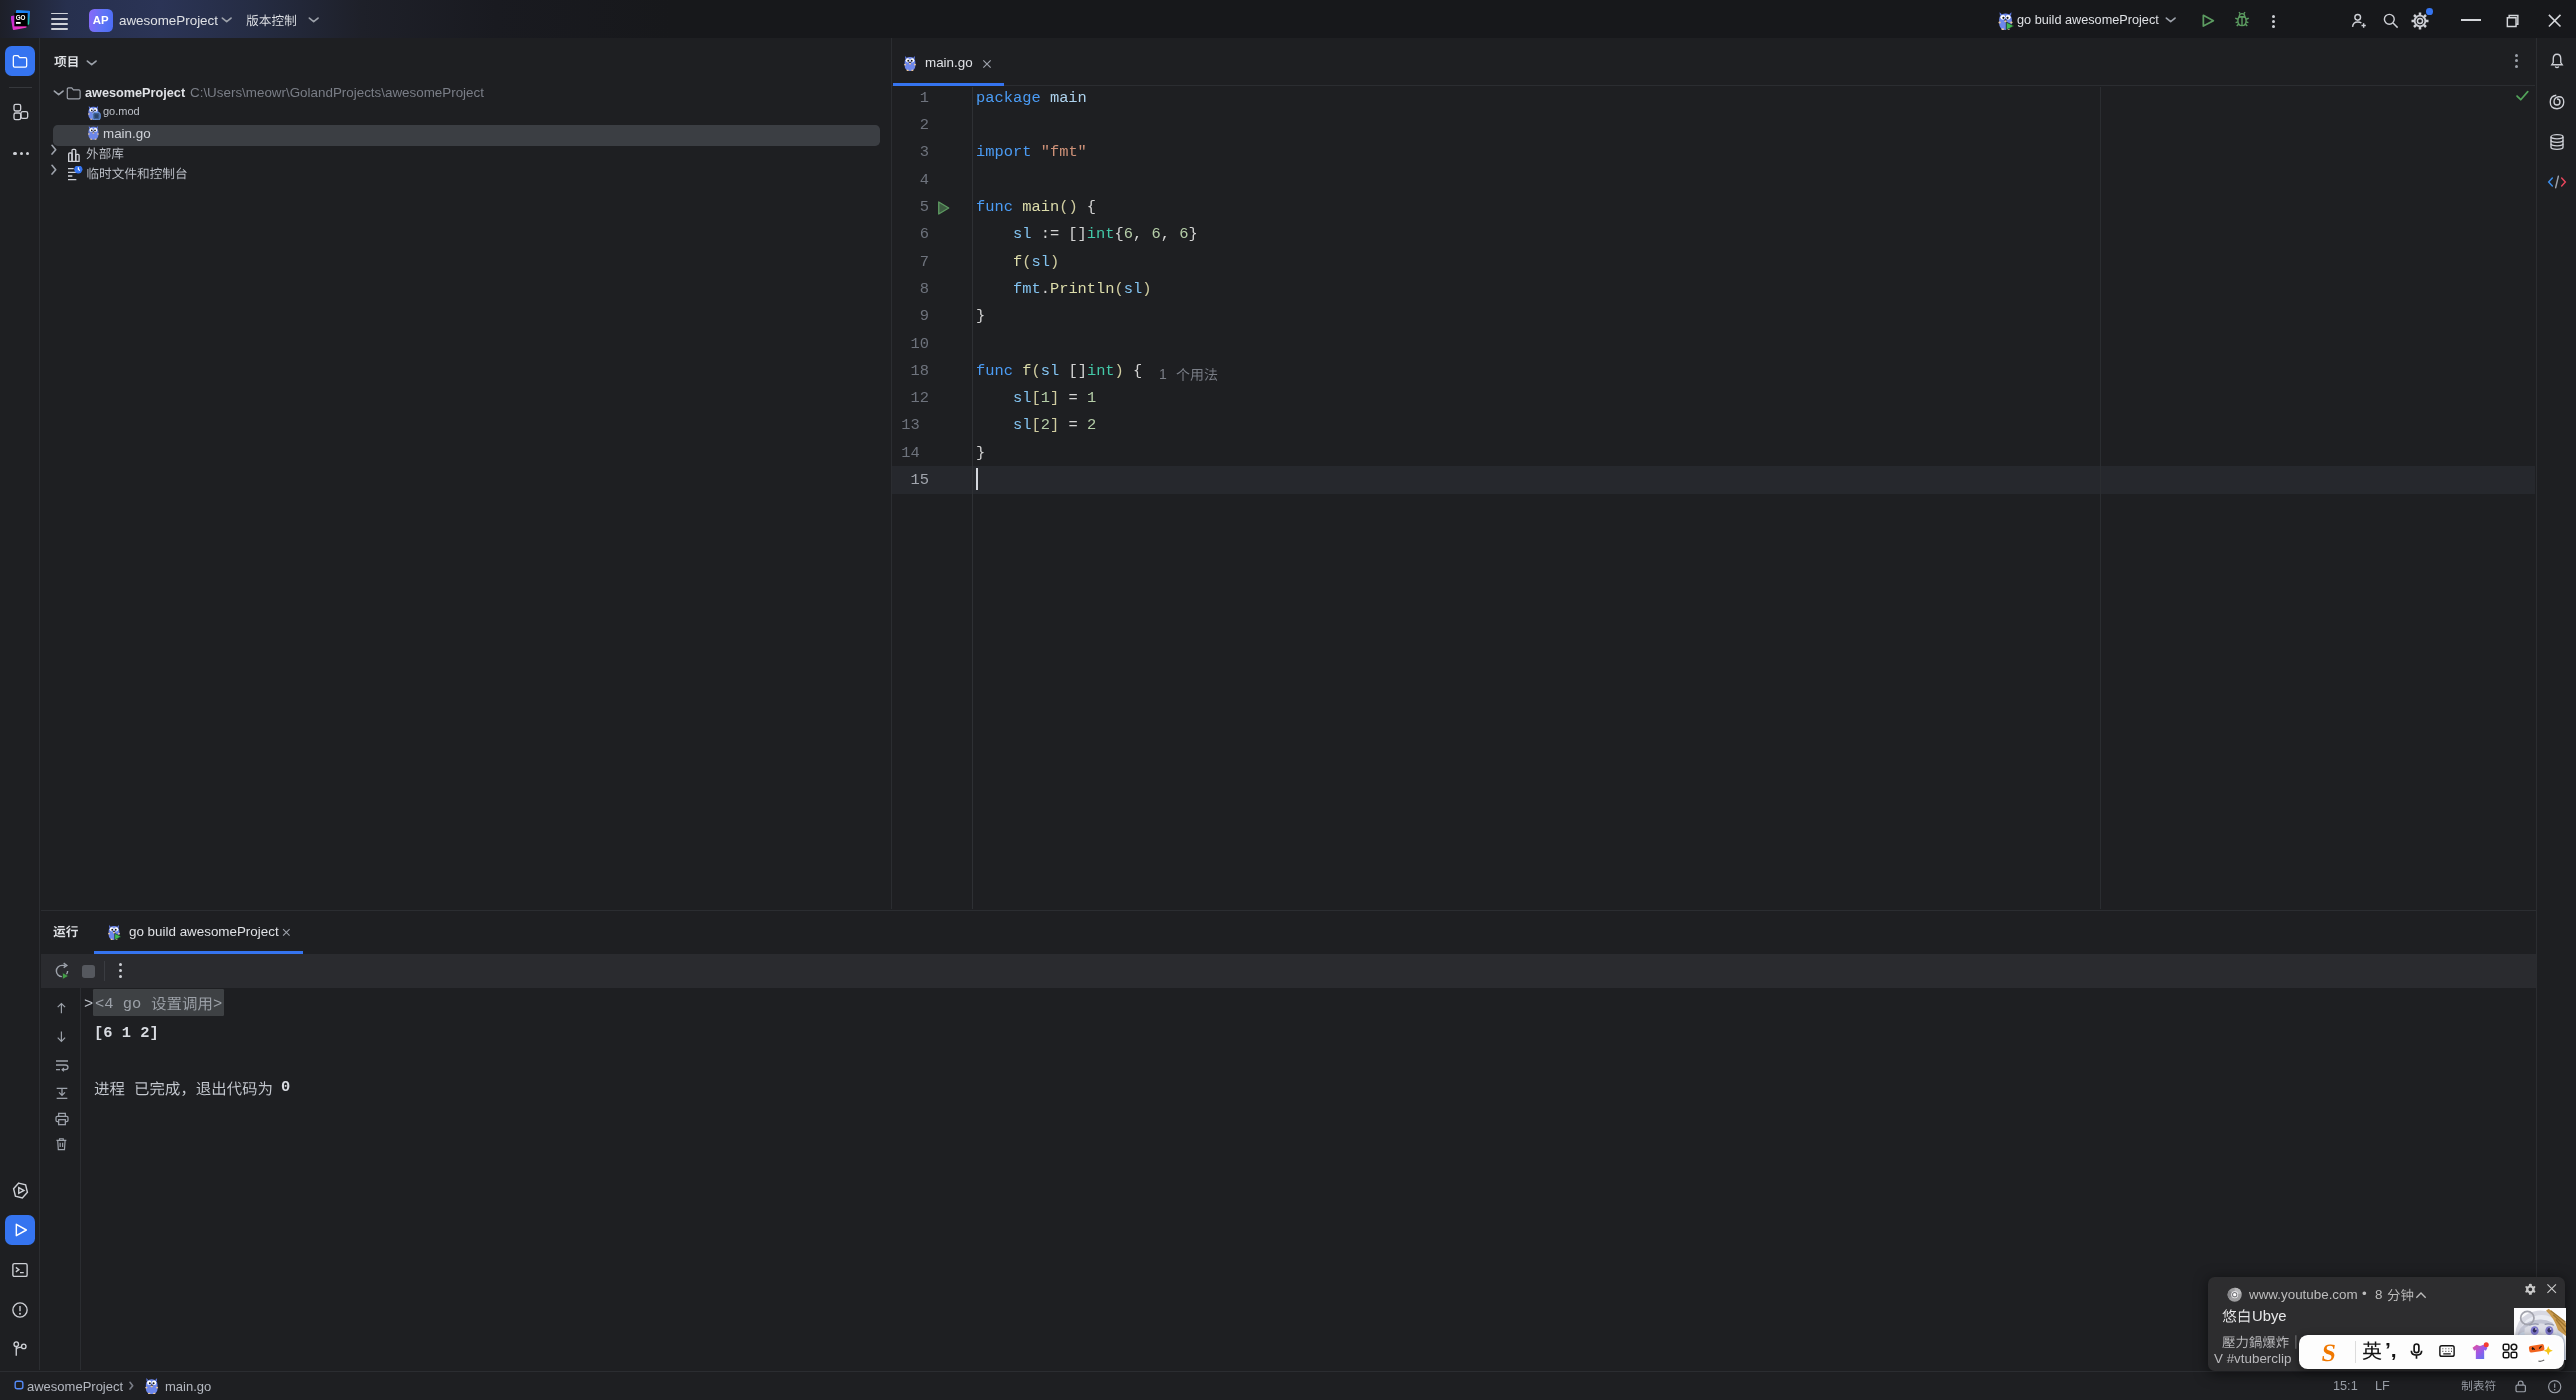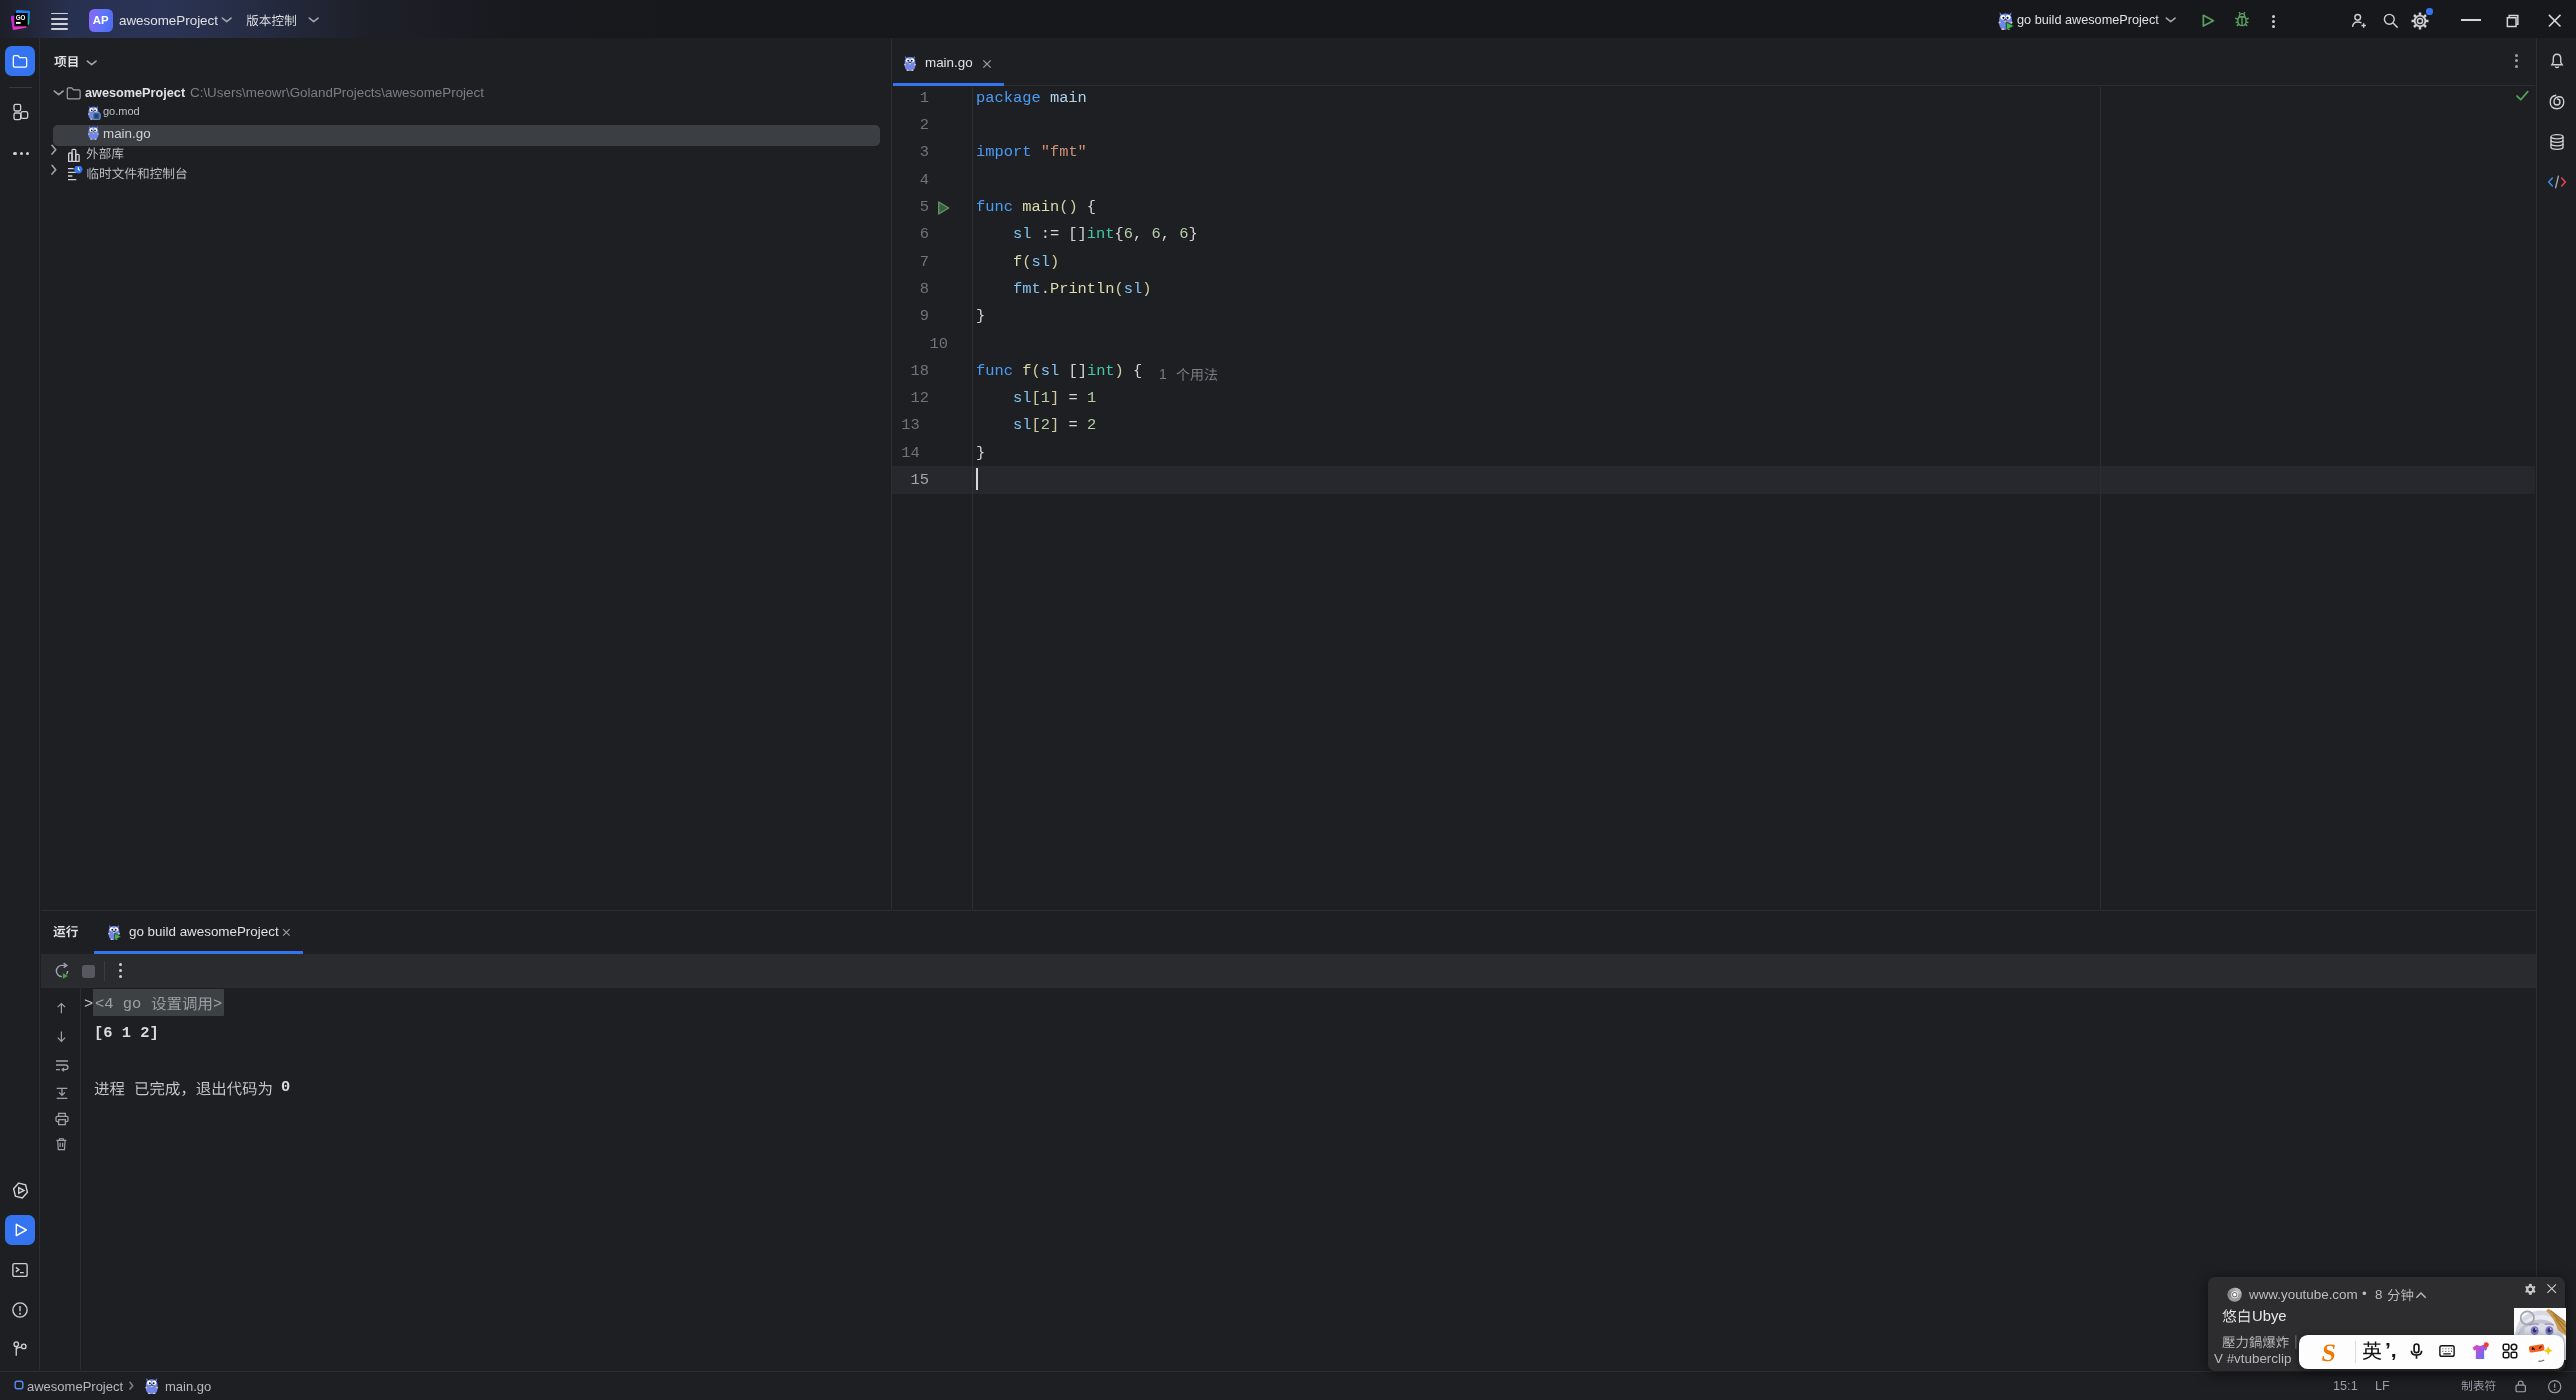--- a/index.html
+++ b/index.html
@@ -244,21 +244,21 @@
 <div class="abs" style="left:972px;top:87px;width:0.7px;height:822px;background:#2e3034"></div>
 <div class="abs mono" style="left:892px;top:85px;width:37px;text-align:right;color:#6e737d">1</div>
 <div class="abs mono" style="left:892px;top:112px;width:37px;text-align:right;color:#6e737d">2</div>
 <div class="abs mono" style="left:892px;top:139px;width:37px;text-align:right;color:#6e737d">3</div>
 <div class="abs mono" style="left:892px;top:167px;width:37px;text-align:right;color:#6e737d">4</div>
 <div class="abs mono" style="left:892px;top:194px;width:37px;text-align:right;color:#6e737d">5</div>
 <div class="abs mono" style="left:892px;top:221px;width:37px;text-align:right;color:#6e737d">6</div>
 <div class="abs mono" style="left:892px;top:249px;width:37px;text-align:right;color:#6e737d">7</div>
 <div class="abs mono" style="left:892px;top:276px;width:37px;text-align:right;color:#6e737d">8</div>
 <div class="abs mono" style="left:892px;top:303px;width:37px;text-align:right;color:#6e737d">9</div>
-<div class="abs mono" style="left:911px;top:331px;width:37px;text-align:right;color:#6e737d">10</div>
+<div class="abs mono" style="left:892px;top:331px;width:37px;text-align:right;color:#6e737d">10</div>
 <div class="abs mono" style="left:892px;top:358px;width:37px;text-align:right;color:#6e737d">18</div>
 <div class="abs mono" style="left:892px;top:385px;width:37px;text-align:right;color:#6e737d">12</div>
 <div class="abs mono" style="left:892px;top:412px;width:37px;text-align:center;color:#6e737d">13</div>
 <div class="abs mono" style="left:892px;top:440px;width:37px;text-align:center;color:#6e737d">14</div>
 <div class="abs mono" style="left:892px;top:467px;width:37px;text-align:right;color:#a1a5ad">15</div>
 <svg class="abs" style="left:936px;top:200px" width="14.8" height="16" viewBox="0 0 22 24">
     <path d="M4 3 L19 12 L4 21 Z" fill="#3d5c41" stroke="#5d9961" stroke-width="2" stroke-linejoin="round"></path>
   </svg>
 <div class="abs mono" style="left:976px;top:85px"><span style="color:#4b9cf5">package</span><span style="color:#aed3ee"> main</span></div>
 <div class="abs mono" style="left:976px;top:139px"><span style="color:#4b9cf5">import</span><span style="color:#d4d4d4"> </span><span style="color:#ce9178">"fmt"</span></div>

